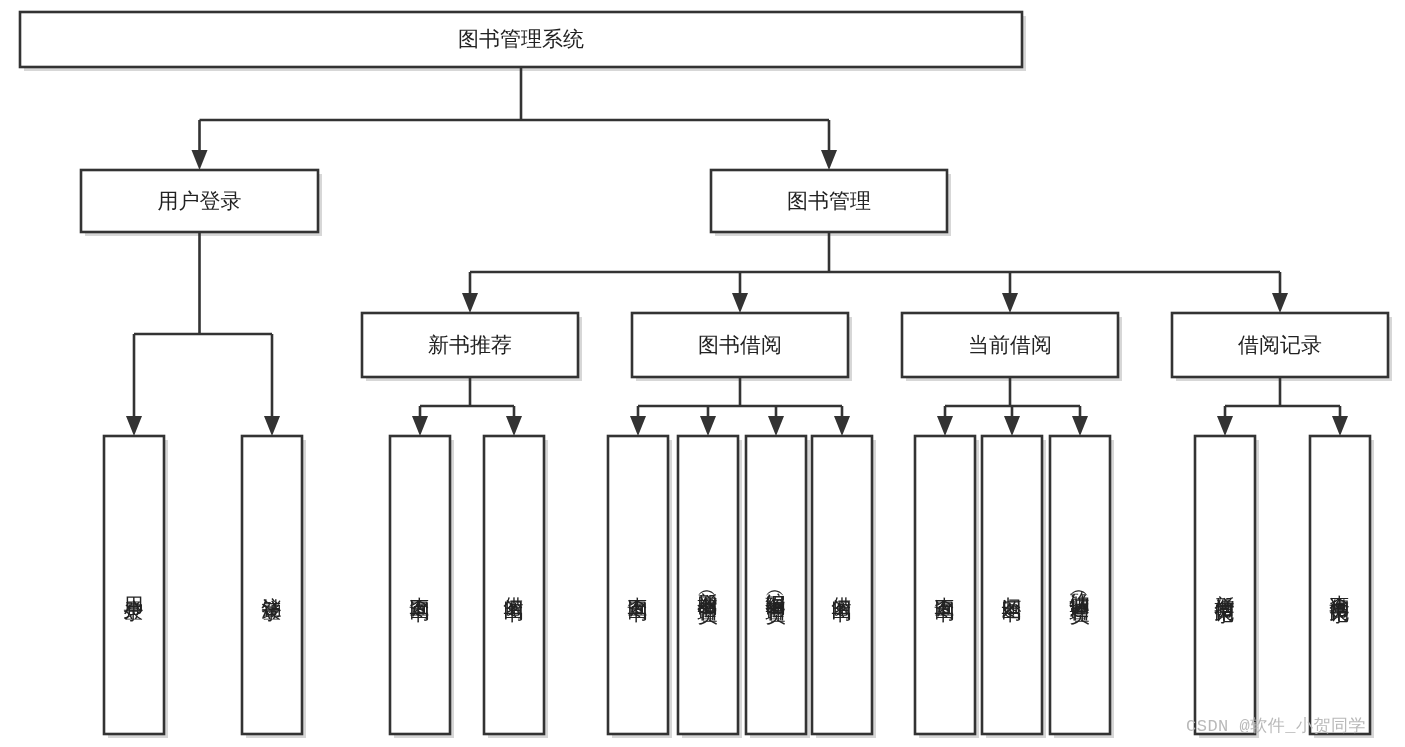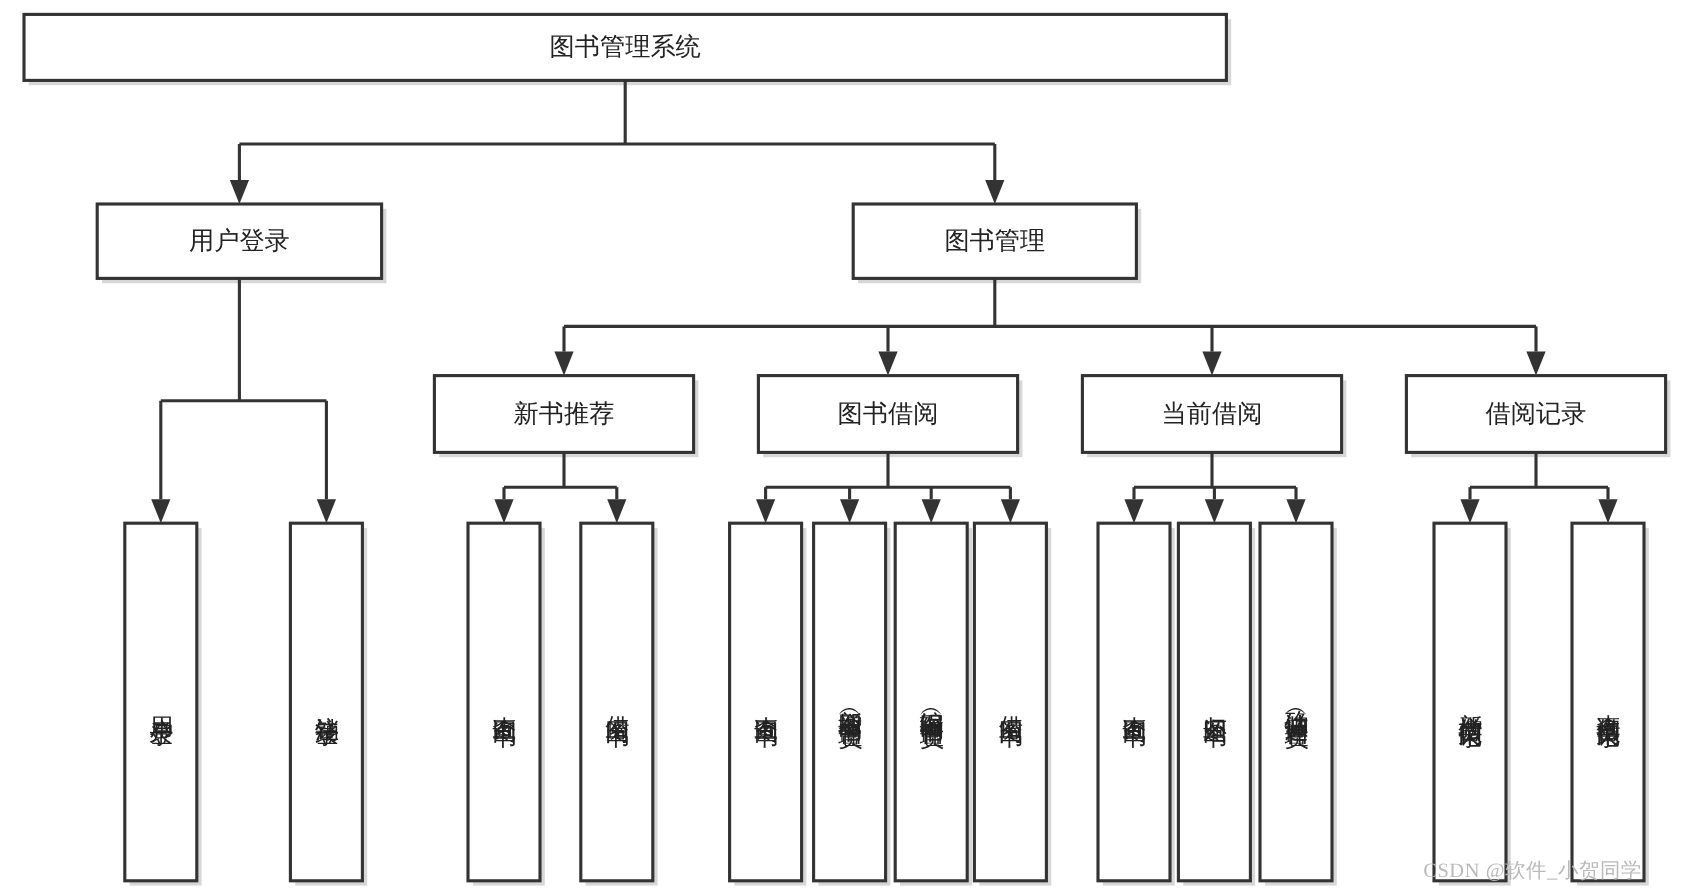--- a/index.html
+++ b/index.html
@@ -63,21 +63,21 @@
     letter-spacing: 2px;
     line-height: 1;
     display: flex;
     align-items: center;
     justify-content: center;
     white-space: nowrap;
     pointer-events: none;
   }
   .watermark {
     position: absolute;
-    font-family: Liberation Serif, serif;
+    font-family: Liberation Mono, monospace;
     font-size: 17px;
     color: #b9b9b9;
     white-space: nowrap;
     left: 1186px;
     top: 714px;
     letter-spacing: 0.5px;
   }
 </style>
 </head>
 <body>

